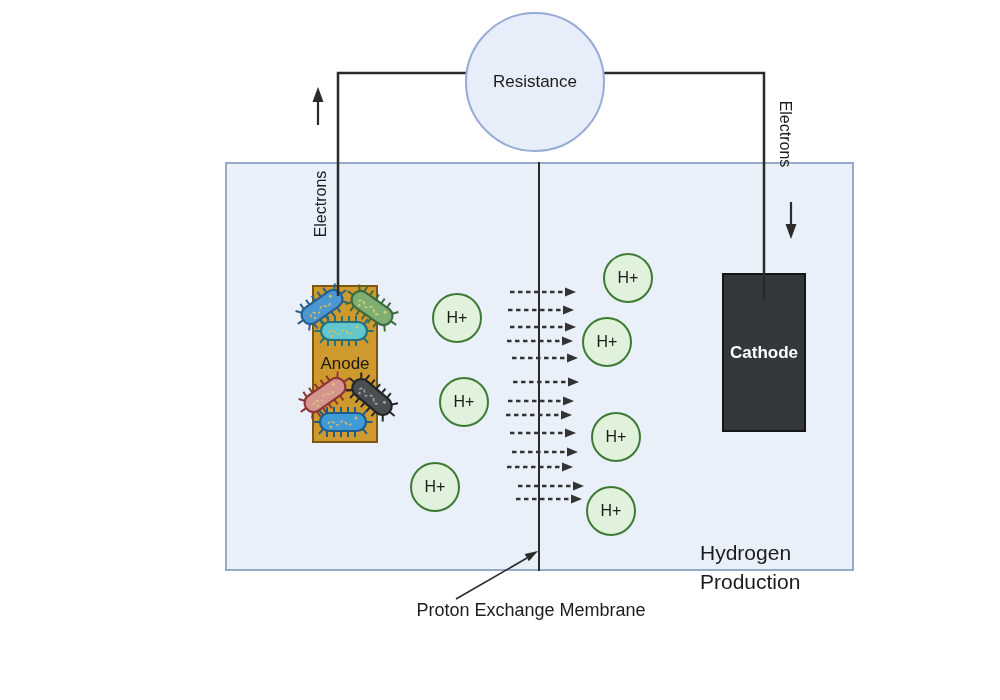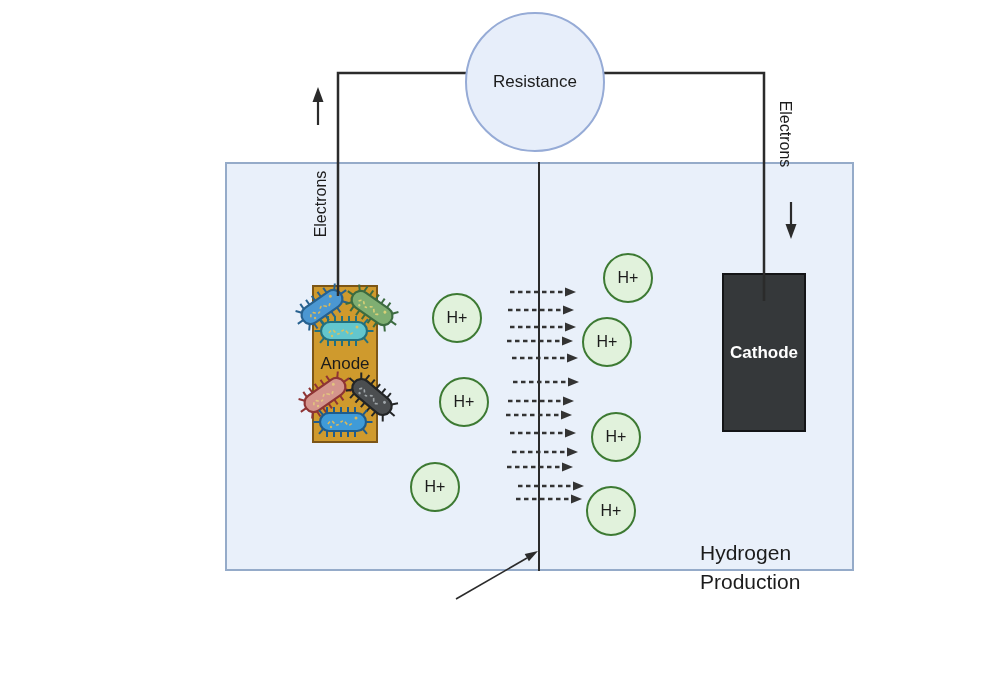--- a/index.html
+++ b/index.html
@@ -321,13 +321,14 @@
       <div class="ion" style="left: 410px; top: 462px;">H+</div>
       <div class="ion" style="left: 603px; top: 253px;">H+</div>
       <div class="ion" style="left: 582px; top: 317px;">H+</div>
       <div class="ion" style="left: 591px; top: 412px;">H+</div>
       <div class="ion" style="left: 586px; top: 486px;">H+</div>
     </div>
 
   <div id="electrons-left" class="electron-label">Electrons</div>
   <div id="electrons-right" class="electron-label">Electrons</div>
   <div id="hydrogen-production-label">Hydrogen Production</div>
+  <div id="membrane-label">Proton Exchange Membrane</div>
 </div>
 
 </body></html>

